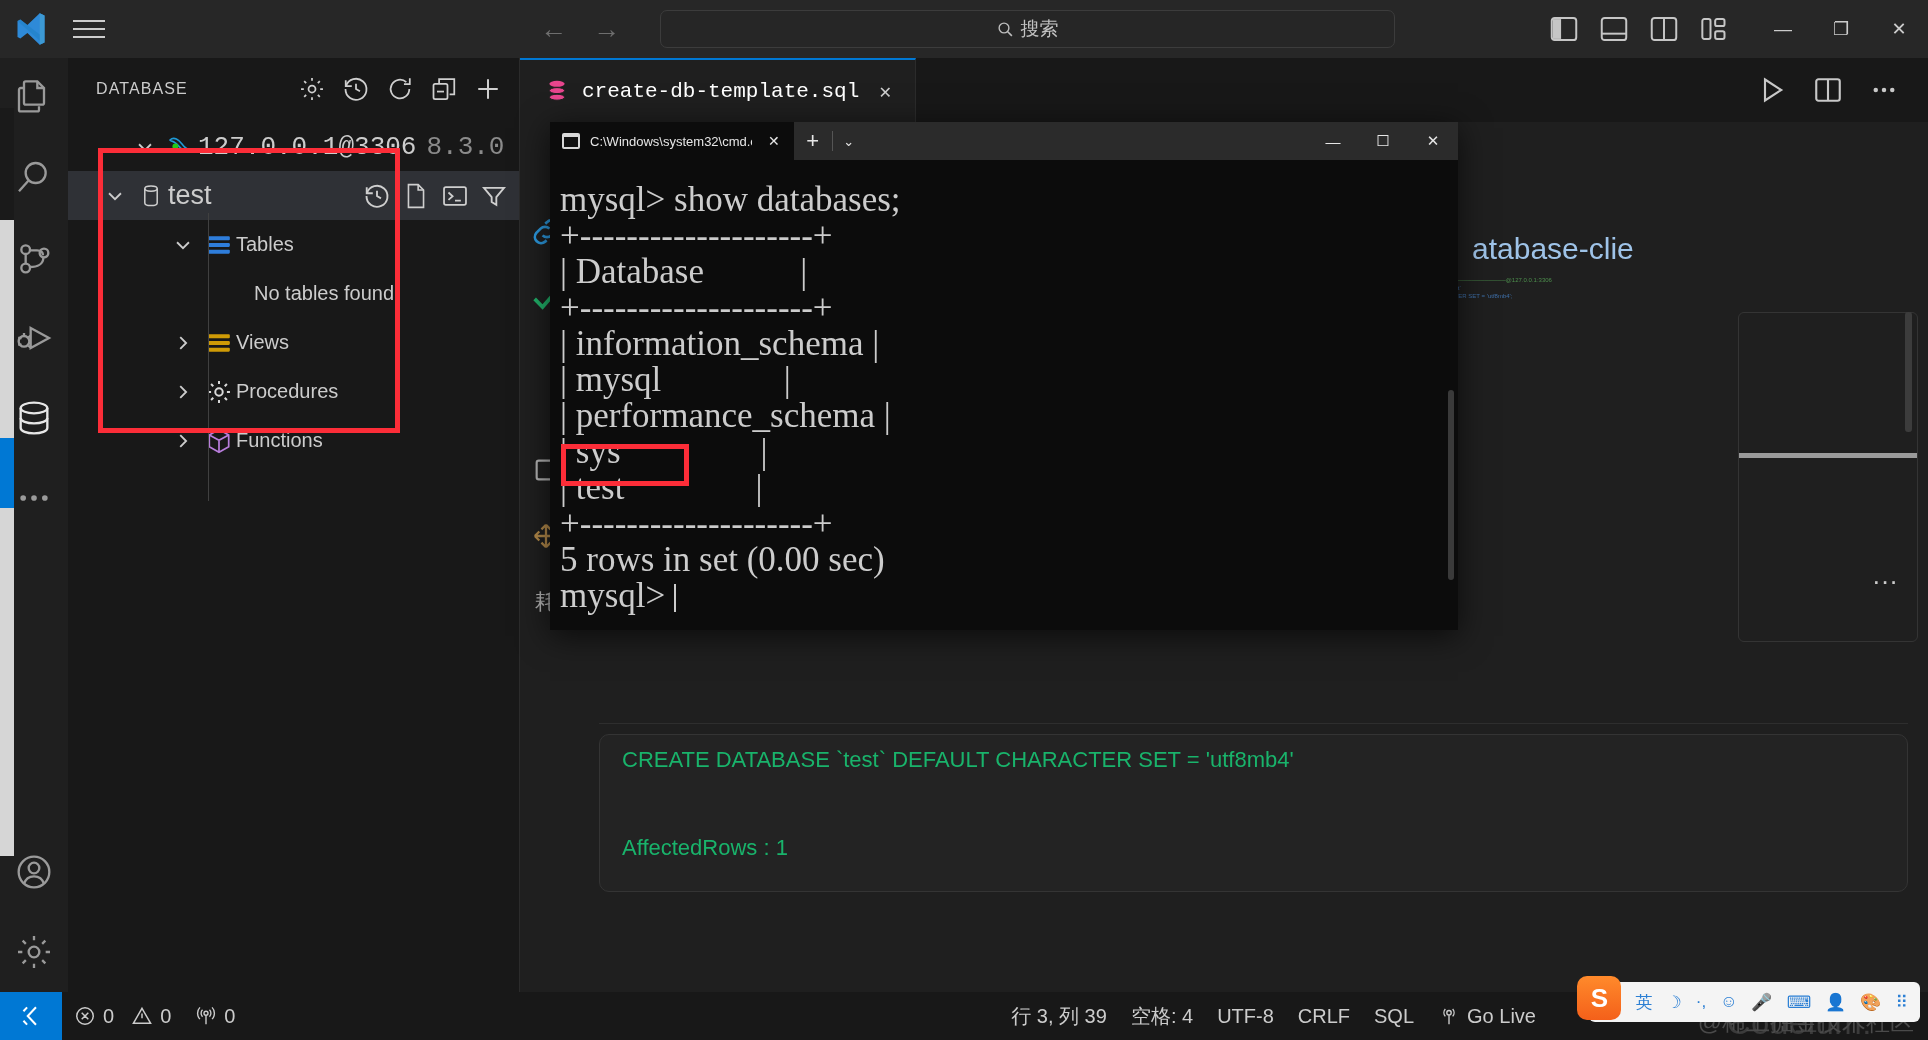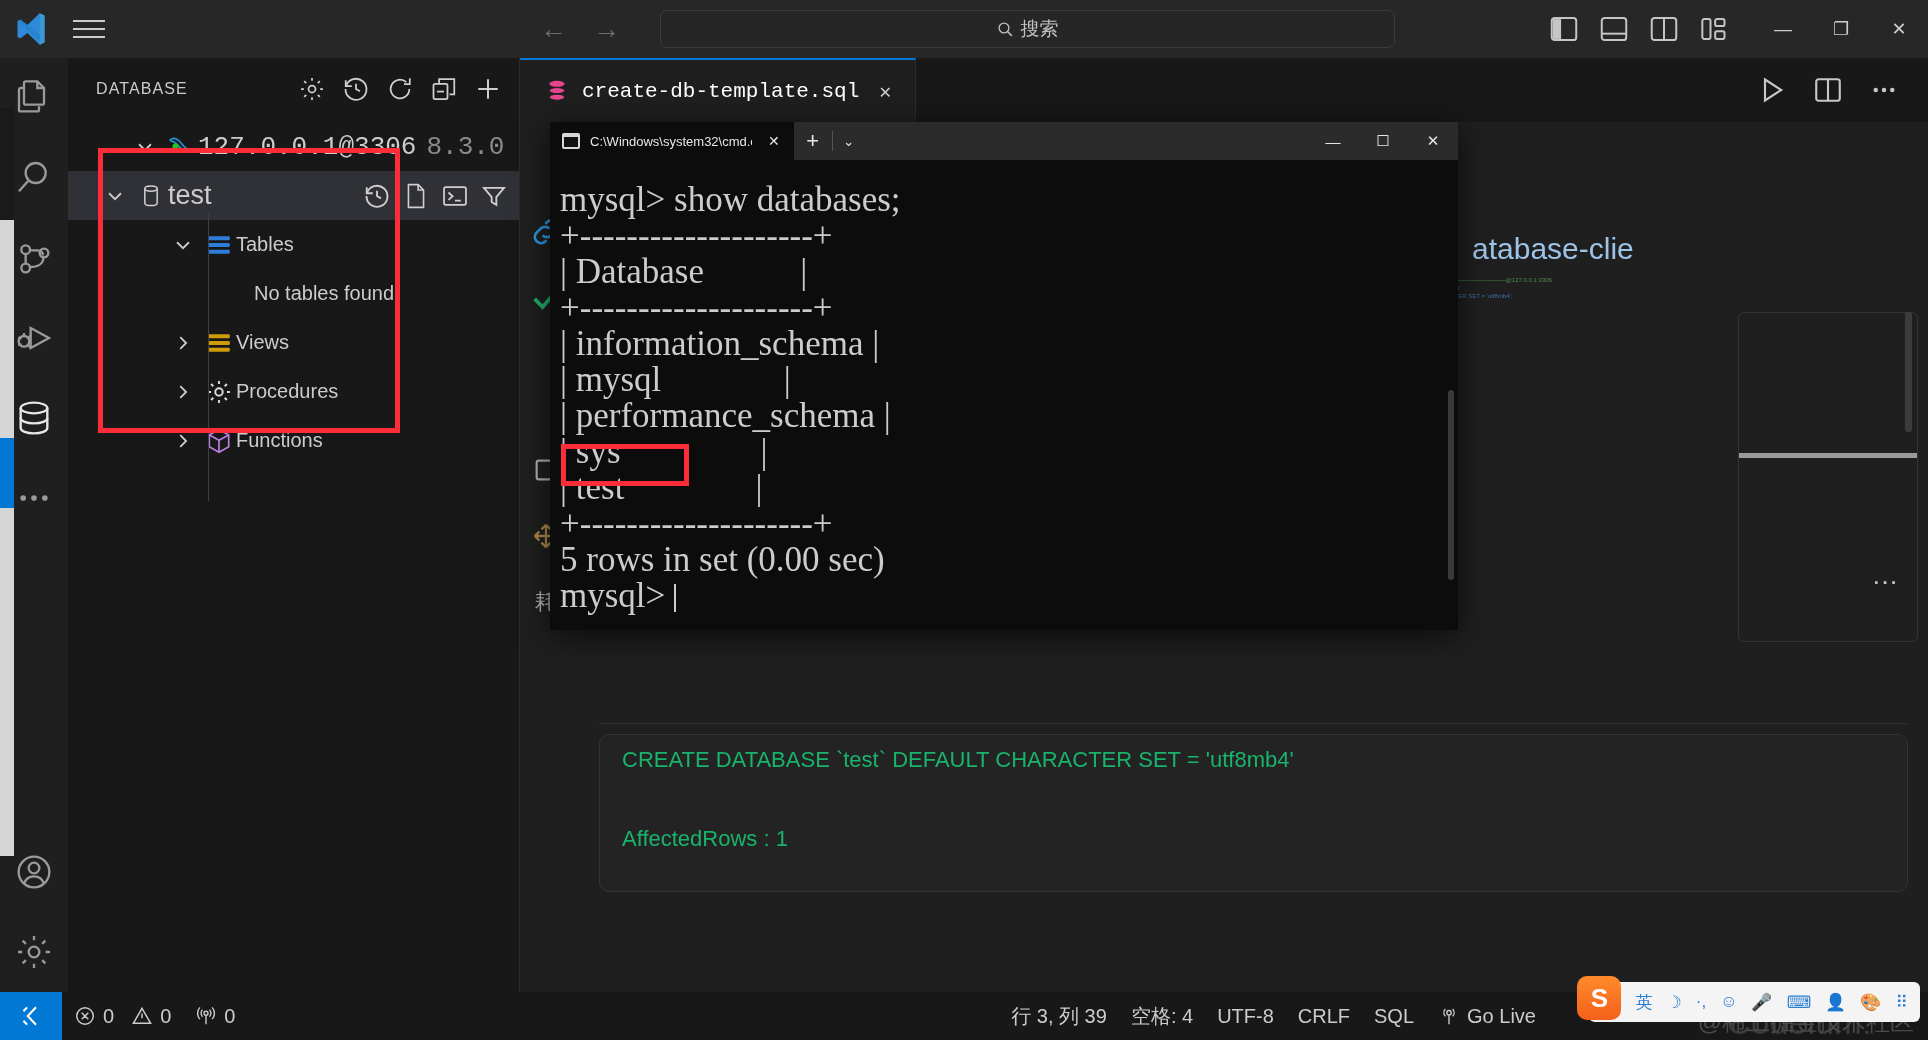--- a/index.html
+++ b/index.html
@@ -552,21 +552,21 @@
         <div class="bar"></div>
       </div>
       <div class="minimap"></div>
 
       <div class="res-hdr"></div>
       <div class="res-dots">···</div>
 
       <div class="res-divider"></div>
       <div class="rescard">
         <div class="res-line" style="left:22px; top:12px">CREATE DATABASE `test`    DEFAULT CHARACTER SET = 'utf8mb4'</div>
-        <div class="res-line" style="left:22px; top:91px">AffectedRows : 1</div>
+        <div class="res-line" style="left:22px; top:100px">AffectedRows : 1</div>
       </div>
     </div>
   </div>
 
   <div class="termwin">
     <div class="term-tabs">
       <div class="tt">
         <span class="tt-ico"></span>
         <span class="tt-txt">C:\Windows\system32\cmd.e</span>
         <span class="tt-x">✕</span>

